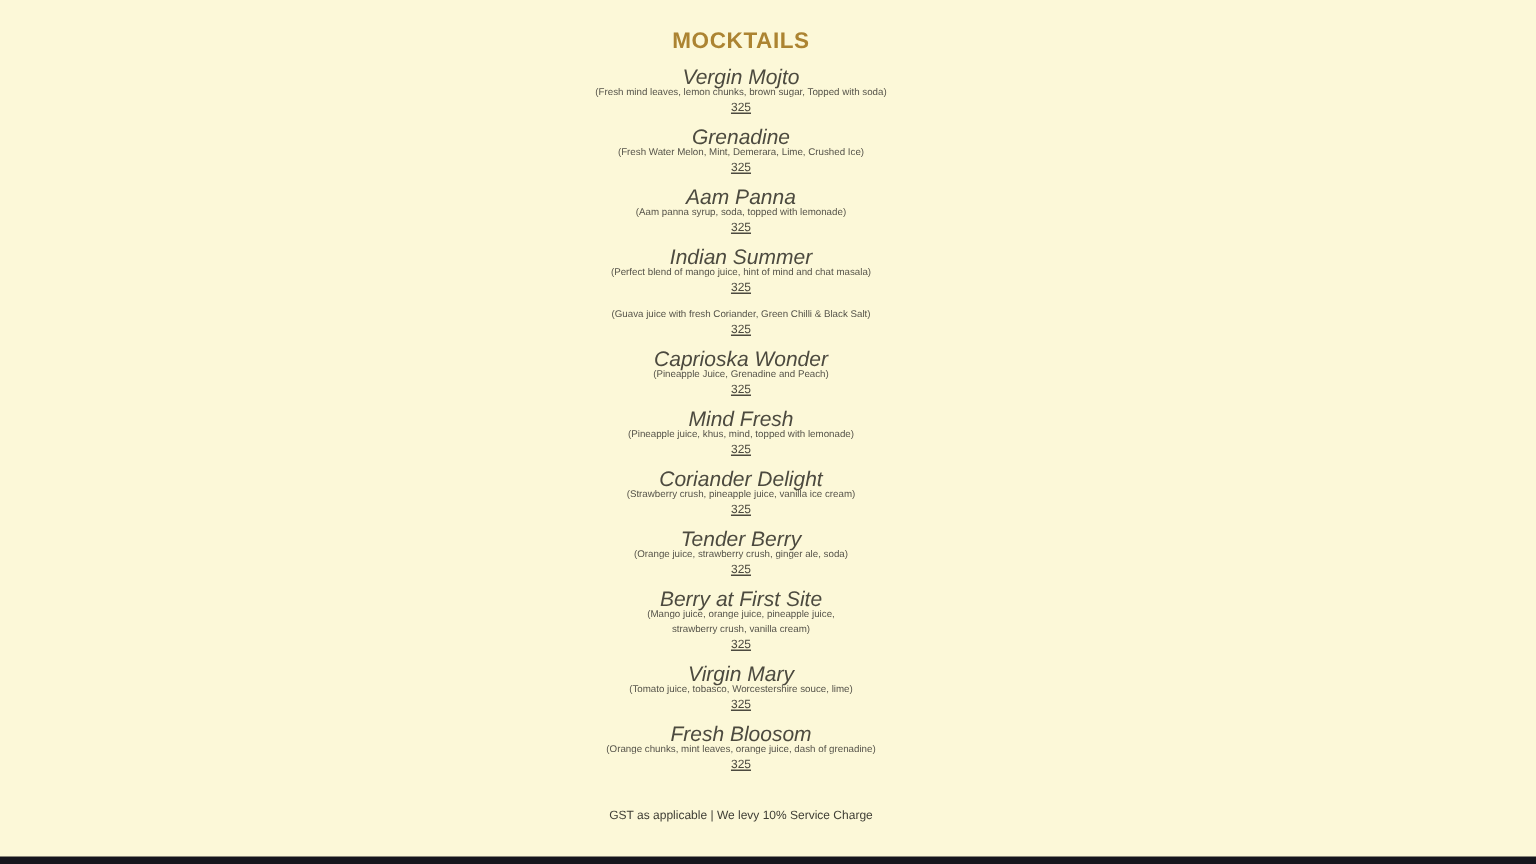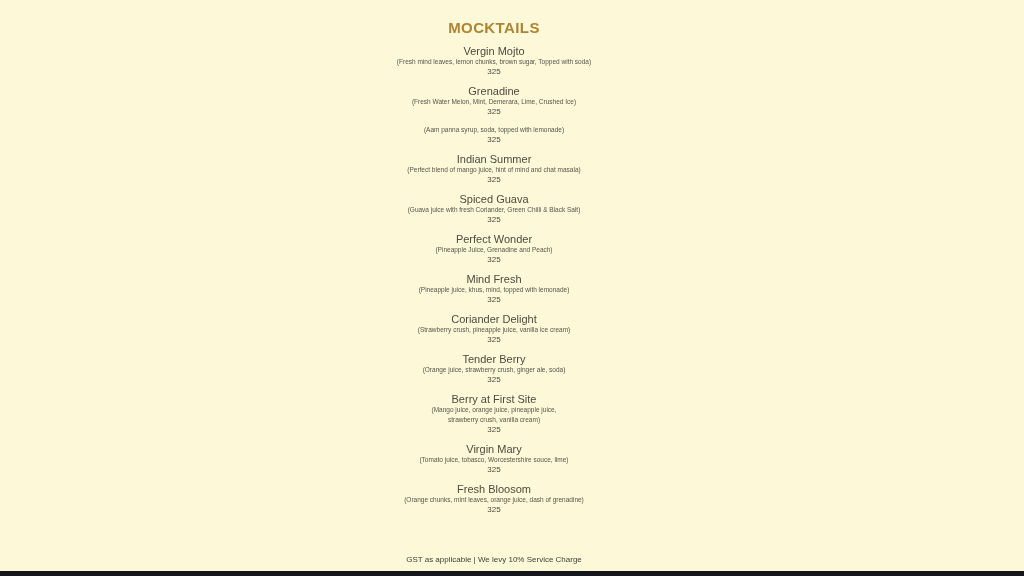--- a/index.html
+++ b/index.html
@@ -30,38 +30,40 @@
     font-weight: bold;
     letter-spacing: 0.4px;
     color: #ac8432;
     line-height: 17px;
     margin-bottom: 9px;
   }
   .menu-item {
     padding-bottom: 8px;
   }
   .item-name {
-    font-size: 11px;
+    font-size: 14px;
     line-height: 12px;
     color: #4c4a3f;
+    font-style: italic;
   }
   .item-desc {
     font-size: 6.5px;
     line-height: 10px;
     color: #56544a;
     white-space: pre-line;
   }
   .item-price {
     font-size: 8px;
     line-height: 10px;
     color: #4c4a3f;
+    text-decoration: underline;
   }
   .footer-note {
     position: absolute;
-    bottom: 12px;
+    bottom: 28px;
     left: 0;
     width: 988px;
     text-align: center;
     font-size: 8px;
     color: #3f3e35;
   }
   .bottom-bar {
     position: absolute;
     bottom: 0;
     left: 0;
@@ -83,38 +85,38 @@
     <div class="item-price">325</div>
   </div>
 
   <div class="menu-item">
     <div class="item-name">Grenadine</div>
     <div class="item-desc">(Fresh Water Melon, Mint, Demerara, Lime, Crushed Ice)</div>
     <div class="item-price">325</div>
   </div>
 
   <div class="menu-item">
+    <div class="item-name">Aam Panna</div>
     <div class="item-desc">(Aam panna syrup, soda, topped with lemonade)</div>
     <div class="item-price">325</div>
   </div>
 
   <div class="menu-item">
     <div class="item-name">Indian Summer</div>
     <div class="item-desc">(Perfect blend of mango juice, hint of mind and chat masala)</div>
     <div class="item-price">325</div>
   </div>
 
   <div class="menu-item">
-    <div class="item-name">Spiced Guava</div>
     <div class="item-desc">(Guava juice with fresh Coriander, Green Chilli &amp; Black Salt)</div>
     <div class="item-price">325</div>
   </div>
 
   <div class="menu-item">
-    <div class="item-name">Perfect Wonder</div>
+    <div class="item-name">Caprioska Wonder</div>
     <div class="item-desc">(Pineapple Juice, Grenadine and Peach)</div>
     <div class="item-price">325</div>
   </div>
 
   <div class="menu-item">
     <div class="item-name">Mind Fresh</div>
     <div class="item-desc">(Pineapple juice, khus, mind, topped with lemonade)</div>
     <div class="item-price">325</div>
   </div>
 

